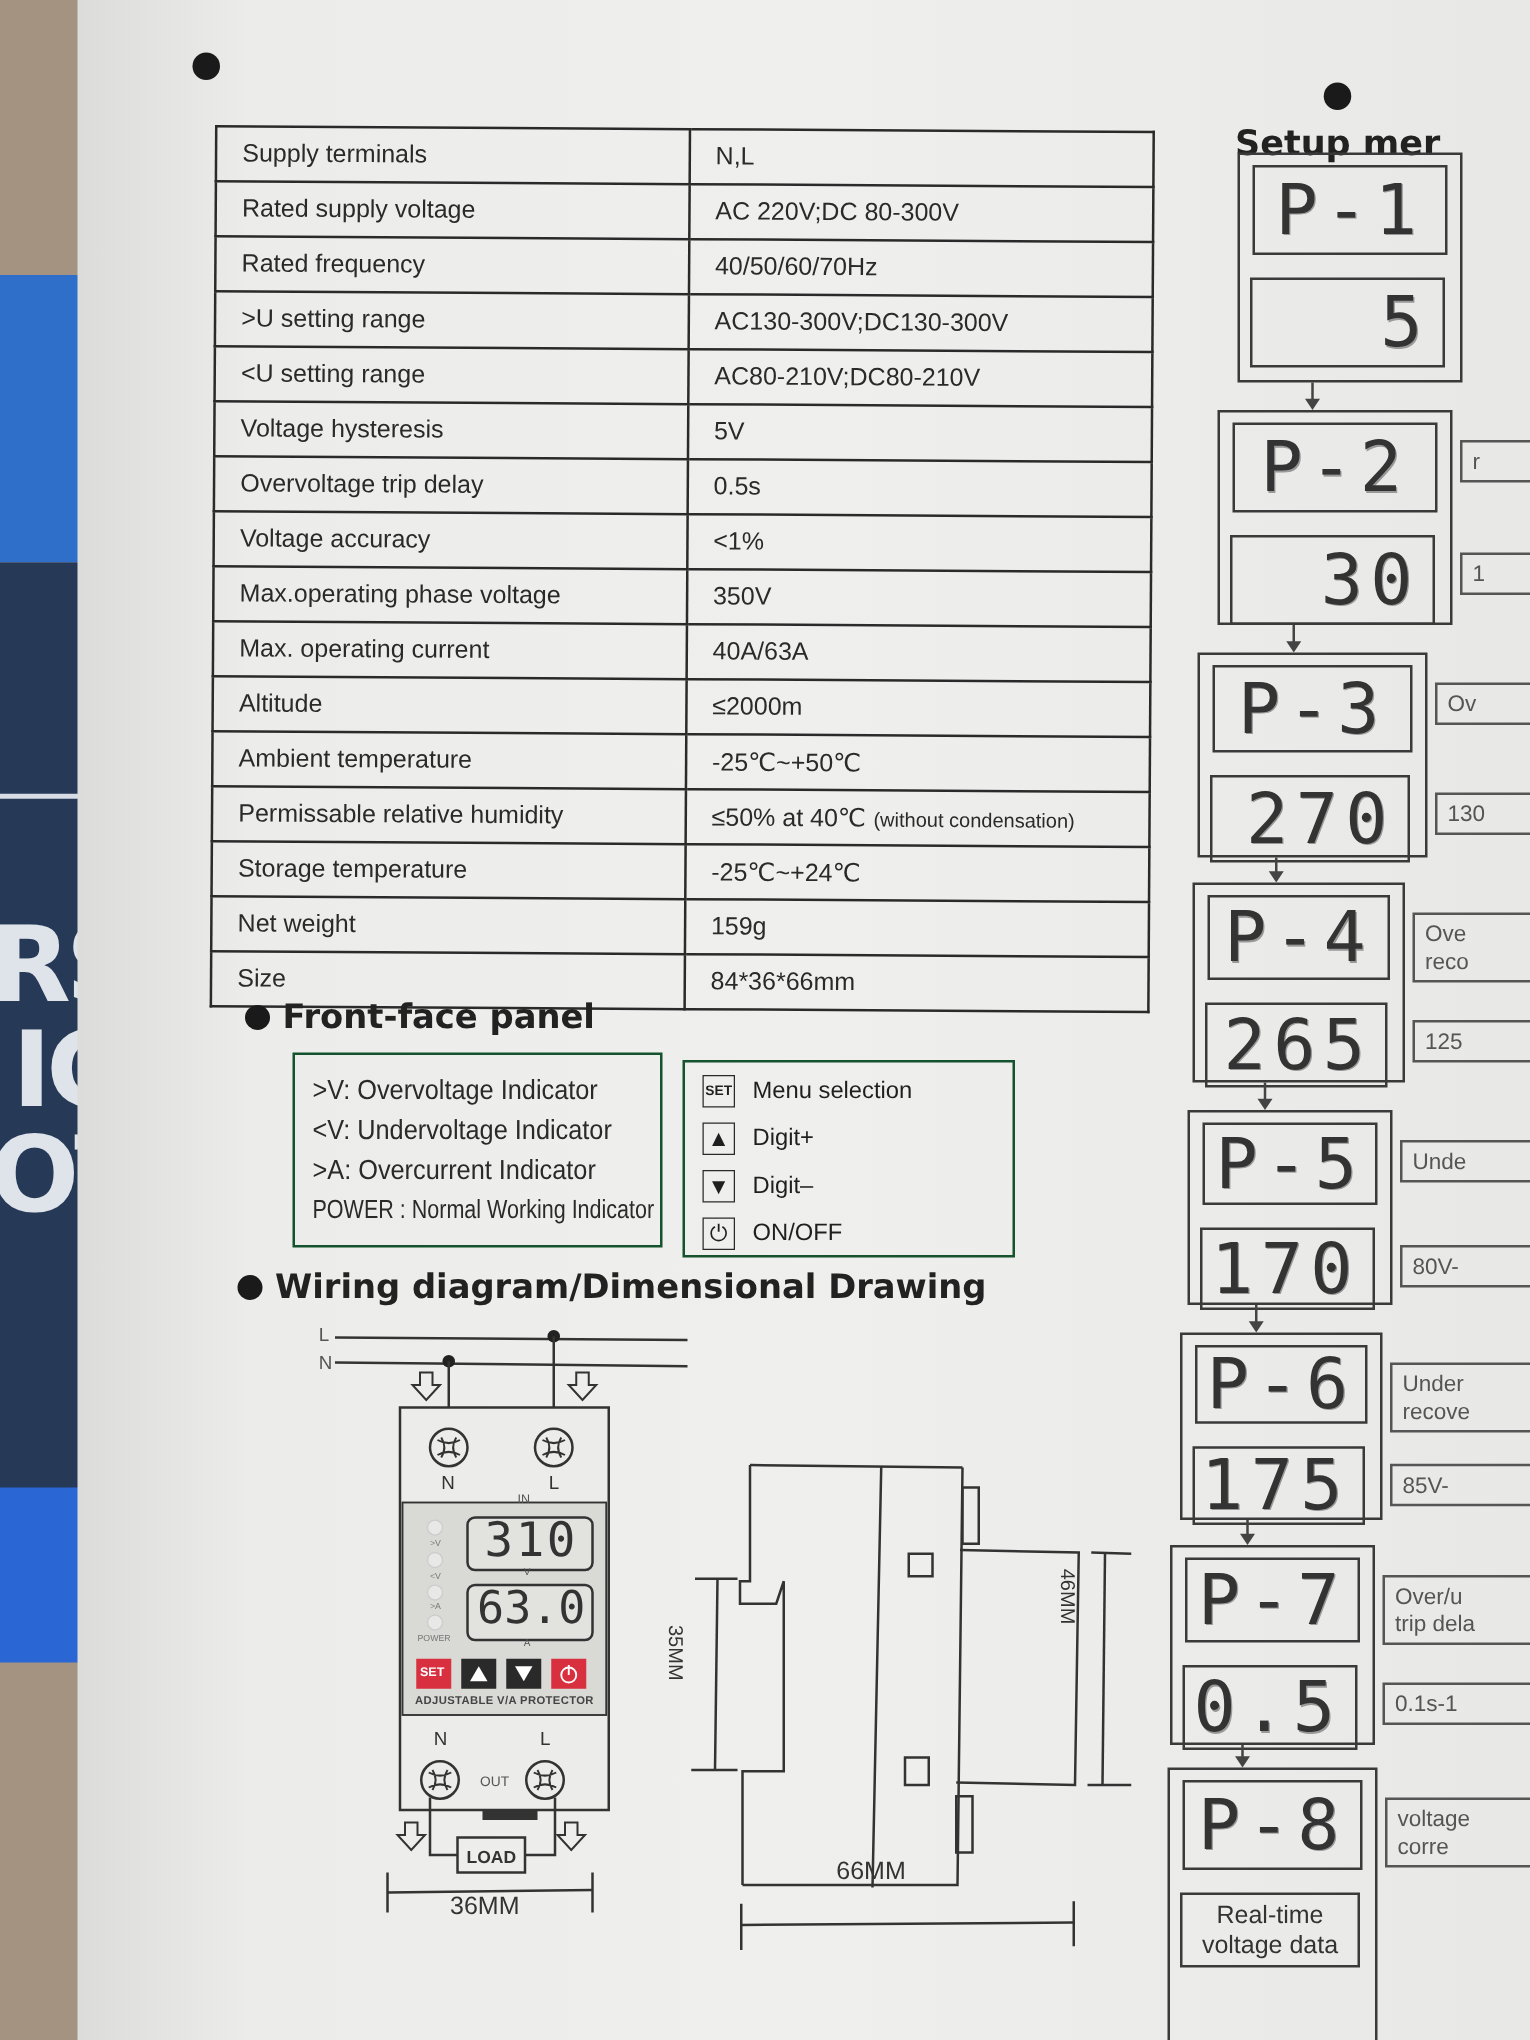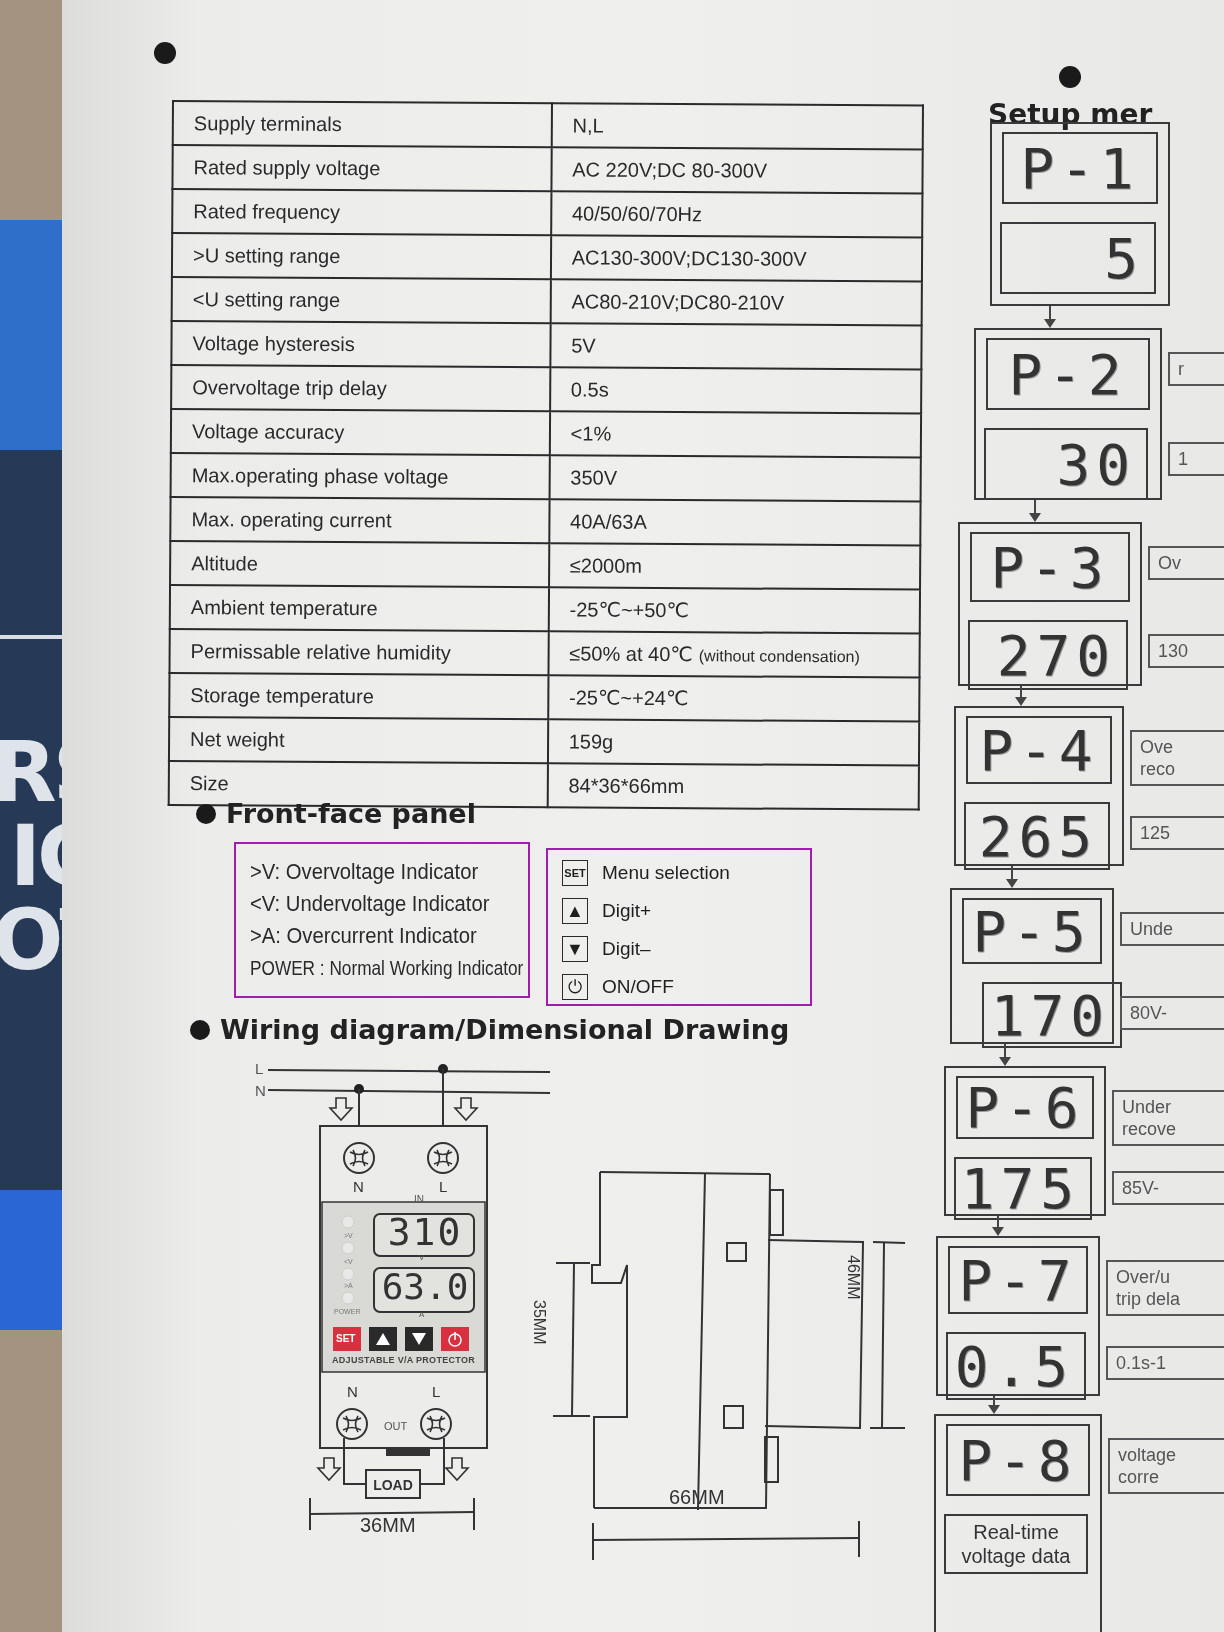--- a/index.html
+++ b/index.html
@@ -30,21 +30,21 @@
   
   .spec-table { position: absolute; left: 172px; top: 100px; width: 752px; border-collapse: collapse;
     transform: rotate(0.35deg); transform-origin: top left; }
   .spec-table td { border: 2px solid #2a2a2a; height: 44px; padding: 0 20px; font-size: 20px; color: #2a2a2a;
     white-space: nowrap; }
   .spec-table td.label { width: 380px; }
   .spec-table td.value { width: 372px; }
   .spec-table .small { font-size: 16px; }
 
   
-  .legend-box { position: absolute; border: 2px solid #a21caf; background: transparent; }
+  .legend-box { position: absolute; border: 2px solid #14532d; background: transparent; }
   .ind-line { font-family: "Liberation Sans", sans-serif; font-size: 22px; color: #2a2a2a; line-height: 32px; transform: scaleX(0.92); transform-origin: left; white-space: nowrap; }
   .key-row { display: flex; align-items: center; gap: 14px; height: 38px; font-size: 19px; }
   .key-icon { width: 26px; height: 26px; border: 1.5px solid #2a2a2a; display: flex; align-items: center; justify-content: center;
     font-size: 11px; font-weight: bold; }
 
   
   .svg-layer { position: absolute; left: 0; top: 0; }
 
   
   .menu-step { position: absolute; border: 2px solid #3a3a3a; }
@@ -318,21 +318,21 @@
     <div class="menu-step" style="left: 954px; top: 706px; width: 170px; height: 160px;"></div>
     <div class="seg-box center" style="left: 966px; top: 716px; width: 146px; height: 68px;">P-4</div>
     <div class="seg-box" style="left: 964px; top: 802px; width: 146px; height: 68px;">265</div>
     <div class="note-box" style="left: 1130px; top: 730px; width: 104px; white-space: pre;">Ove
 reco</div>
     <div class="note-box" style="left: 1130px; top: 816px; width: 104px;">125</div>
     <div class="arrow-stem" style="left: 1011px; top: 866px; height: 14px;"></div>
     <div class="arrow-down" style="left: 1006px; top: 879px;"></div>
     <div class="menu-step" style="left: 950px; top: 888px; width: 164px; height: 156px;"></div>
     <div class="seg-box center" style="left: 962px; top: 898px; width: 140px; height: 66px;">P-5</div>
-    <div class="seg-box" style="left: 960px; top: 982px; width: 140px; height: 66px; margin-left: 22px;">170</div>
+    <div class="seg-box" style="left: 960px; top: 982px; width: 140px; height: 66px;">170</div>
     <div class="note-box" style="left: 1120px; top: 912px; width: 114px; white-space: pre;">Unde</div>
     <div class="note-box" style="left: 1120px; top: 996px; width: 114px;">80V-</div>
     <div class="arrow-stem" style="left: 1004px; top: 1044px; height: 14px;"></div>
     <div class="arrow-down" style="left: 999px; top: 1057px;"></div>
     <div class="menu-step" style="left: 944px; top: 1066px; width: 162px; height: 150px;"></div>
     <div class="seg-box center" style="left: 956px; top: 1076px; width: 138px; height: 63px;">P-6</div>
     <div class="seg-box" style="left: 954px; top: 1157px; width: 138px; height: 63px;">175</div>
     <div class="note-box" style="left: 1112px; top: 1090px; width: 122px; white-space: pre;">Under
 recove</div>
     <div class="note-box" style="left: 1112px; top: 1171px; width: 122px;">85V-</div>

